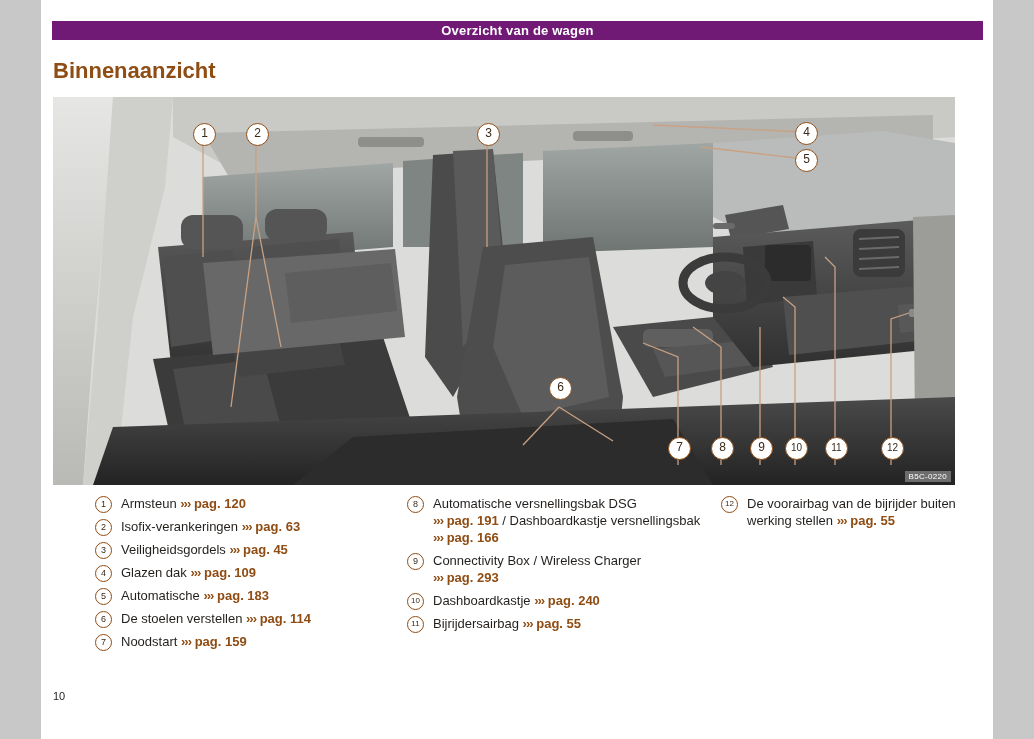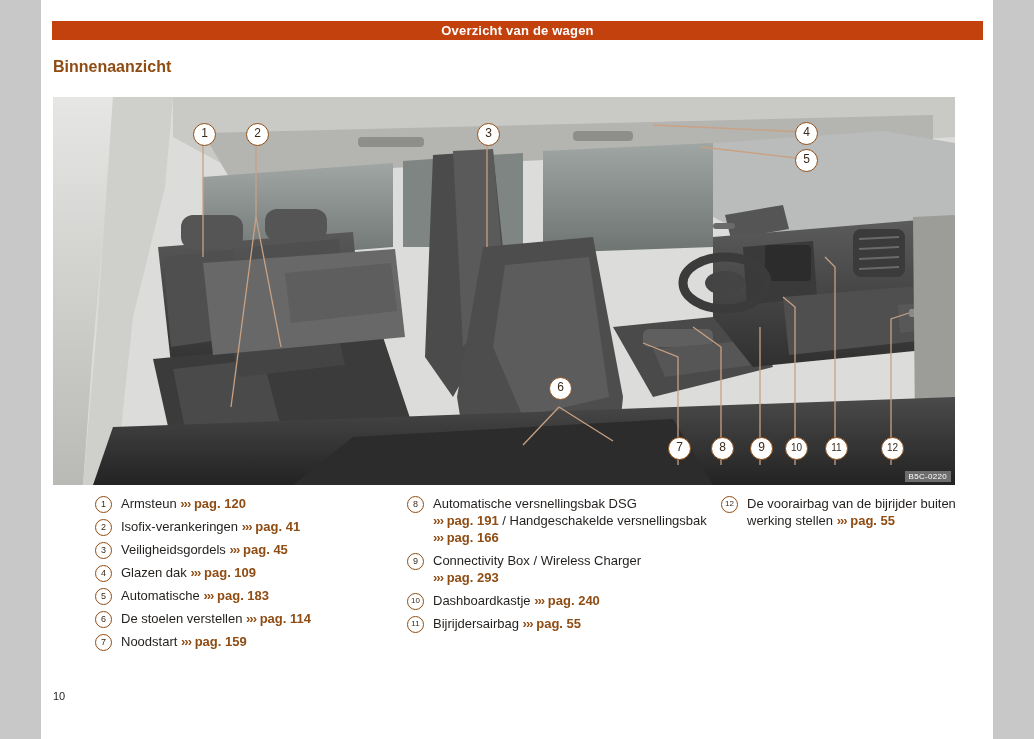--- a/index.html
+++ b/index.html
@@ -12,32 +12,32 @@
   .page{
     position:absolute;
     left:41px;top:0;
     width:952px;height:739px;
     background:#ffffff;
   }
   .header-bar{
     position:absolute;
     left:11px;top:21px;
     width:931px;height:19px;
-    background:#c2410c;
+    background:#701a75;
     color:#ffffff;
     font-size:13px;
     font-weight:bold;
     text-align:center;
     line-height:19px;
     letter-spacing:.2px;
   }
   .chapter-title{
     position:absolute;
     left:12px;top:58px;
-    font-size:16px;
+    font-size:22px;
     font-weight:bold;
     color:#8f4c13;
   }
   .figure{
     position:absolute;
     left:12px;top:97px;
     width:902px;height:388px;
     background:#d8d8d6;
     overflow:hidden;
   }
@@ -260,21 +260,21 @@
       <div class="item">
         <span class="num">1</span>
         <span>Armsteun</span>
         <span class="ref"><span class="arrows">›››</span>
         <span>pag. 120</span></span>
       </div>
       <div class="item">
         <span class="num">2</span>
         <span>Isofix-verankeringen</span>
         <span class="ref"><span class="arrows">›››</span>
-        <span>pag. 41</span></span>
+        <span>pag. 63</span></span>
       </div>
       <div class="item">
         <span class="num">3</span>
         <span>Veiligheidsgordels</span>
         <span class="ref"><span class="arrows">›››</span>
         <span>pag. 45</span></span>
       </div>
       <div class="item">
         <span class="num">4</span>
         <span>Glazen dak</span>
@@ -300,21 +300,21 @@
         <span>pag. 159</span></span>
       </div>
     </div>
 
     <div class="col col2">
       <div class="item">
         <span class="num">8</span>
         <span>Automatische versnellingsbak DSG</span><br>
         <span class="ref"><span class="arrows">›››</span>
         <span>pag. 191</span></span>
-        <span>/ Handgeschakelde versnellingsbak</span>
+        <span>/ Dashboardkastje versnellingsbak</span>
         <span class="ref"><span class="arrows">›››</span>
         <span>pag. 166</span></span>
       </div>
       <div class="item">
         <span class="num">9</span>
         <span>Connectivity Box / Wireless Charger</span><br>
         <span class="ref"><span class="arrows">›››</span>
         <span>pag. 293</span></span>
       </div>
       <div class="item">

